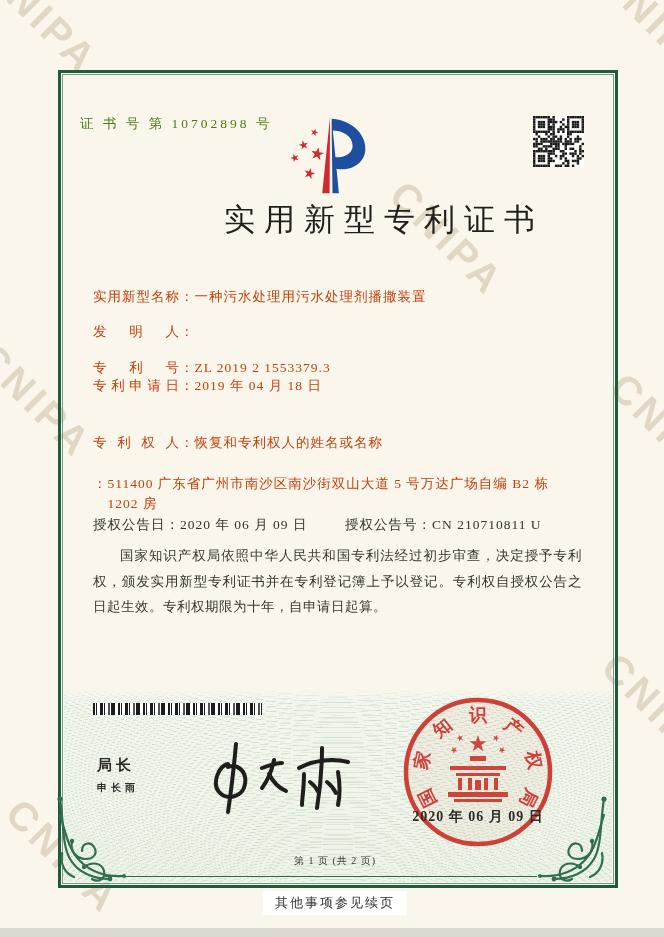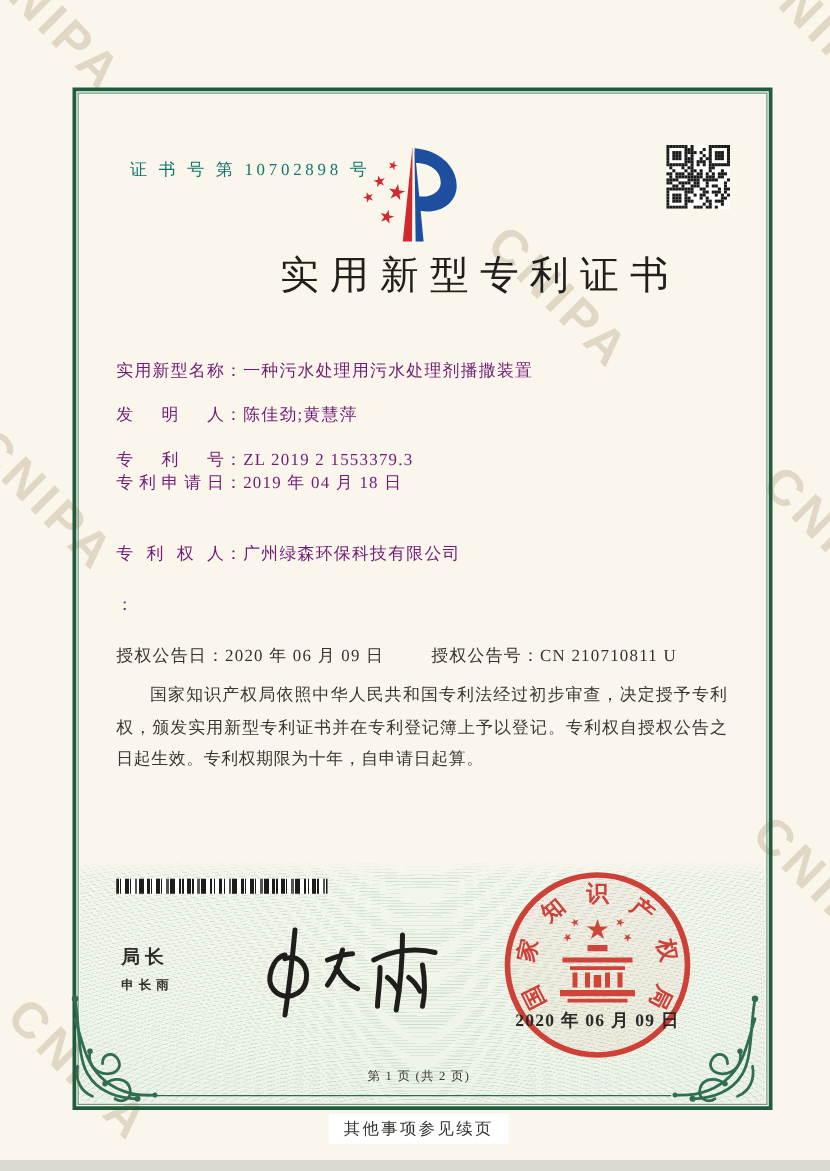--- a/index.html
+++ b/index.html
@@ -29,32 +29,32 @@
   .band-fade{position:absolute;left:0;right:0;top:0;height:14px;
       background:linear-gradient(#fbf6ec,rgba(251,246,236,0));}
 
   .thin-rule{position:absolute;left:105px;width:432px;top:876px;height:0;
       border-top:1.5px solid #2c6e4c;z-index:4;}
   .ornament{position:absolute;width:100px;height:100px;z-index:5;}
   .orn-left{left:50px;top:793px;}
   .orn-right{left:514px;top:793px;transform:scaleX(-1);}
 
   
-  .cert-no{position:absolute;left:104px;top:115px;font-size:13.5px;color:#0f766e;
-      letter-spacing:3px;z-index:6;margin-top:12px;}
+  .cert-no{position:absolute;left:80px;top:115px;font-size:13.5px;color:#4d7c0f;
+      letter-spacing:3px;z-index:6;}
   .logo{position:absolute;left:284px;top:106px;width:98px;height:92px;z-index:6;}
   .qr{position:absolute;left:533px;top:116px;width:51px;height:51px;z-index:6;
       background:#fff;}
   .title{position:absolute;left:58px;top:199px;width:486px;text-align:right;
       font-size:31px;font-weight:normal;color:#211f1c;letter-spacing:9px;
       text-indent:9px;z-index:6;}
 
   
   .fr{position:absolute;left:93px;width:489px;display:flex;font-size:13.5px;
-      color:#701a75;letter-spacing:1px;line-height:20px;z-index:6;}
+      color:#c2410c;letter-spacing:1px;line-height:20px;z-index:6;}
   .fr .lab{flex:0 0 87px;text-align:justify;text-align-last:justify;}
   .fr .col{flex:0 0 14px;}
   .fr .val{flex:1;}
   .t1{top:287px}.t2{top:322px}.t3{top:358px}.t4{top:376px}
   .t5{top:433px}.t6{top:474px}
   .grant{position:absolute;top:516px;left:93px;width:489px;font-size:13.5px;
       color:#34322e;letter-spacing:1px;z-index:6;}
   .grant .g-right{position:absolute;left:252px;top:0;}
 
   
@@ -411,39 +411,39 @@
   <div class="title">实用新型专利证书</div>
 
   <div class="fr t1">
     <span class="lab">实用新型名称</span>
       <span class="col">：</span>
       <span class="val">一种污水处理用污水处理剂播撒装置</span>
   </div>
   <div class="fr t2">
     <span class="lab">发明人</span>
       <span class="col">：</span>
-      <span class="val">陈佳劲;黄慧萍</span>
   </div>
   <div class="fr t3">
     <span class="lab">专利号</span>
       <span class="col">：</span>
       <span class="val">ZL 2019 2 1553379.3</span>
   </div>
   <div class="fr t4">
     <span class="lab">专利申请日</span>
       <span class="col">：</span>
       <span class="val">2019 年 04 月 18 日</span>
   </div>
   <div class="fr t5">
     <span class="lab">专利权人</span>
       <span class="col">：</span>
-      <span class="val">广州绿森环保科技有限公司</span>
+      <span class="val">恢复和专利权人的姓名或名称</span>
   </div>
   <div class="fr t6">
       <span class="col">：</span>
+      <span class="val">511400 广东省广州市南沙区南沙街双山大道 5 号万达广场自编 B2 栋 1202 房</span>
   </div>
 
   <div class="grant">
     <span>授权公告日</span><span>：</span><span>2020 年 06 月 09 日</span>
     <span class="g-right">
       <span>授权公告号</span><span>：</span><span>CN 210710811 U</span>
     </span>
   </div>
 
   <div class="paras">

